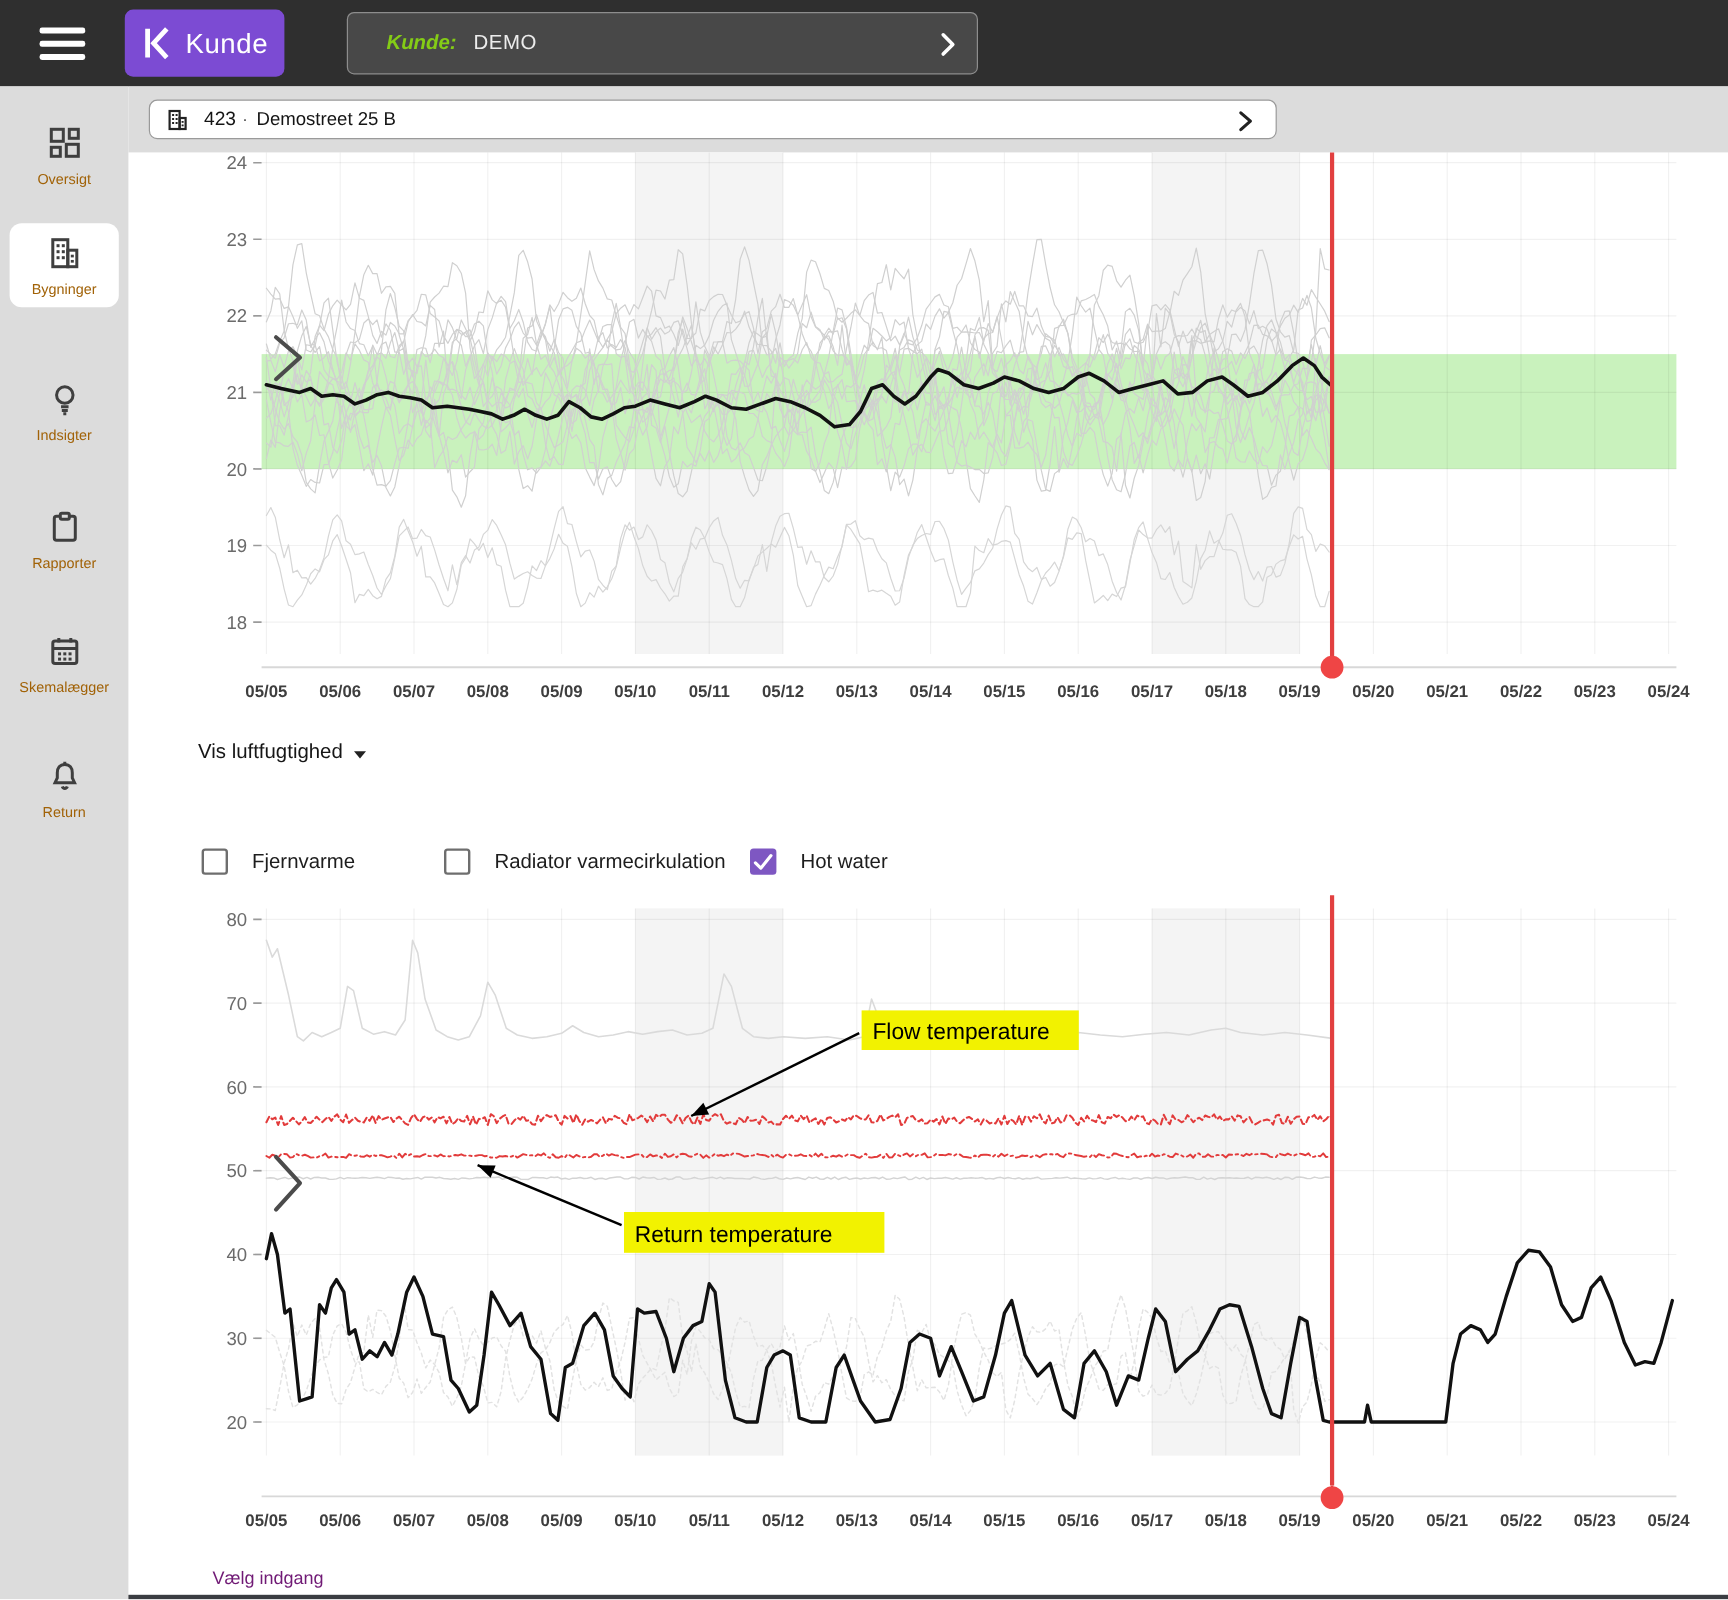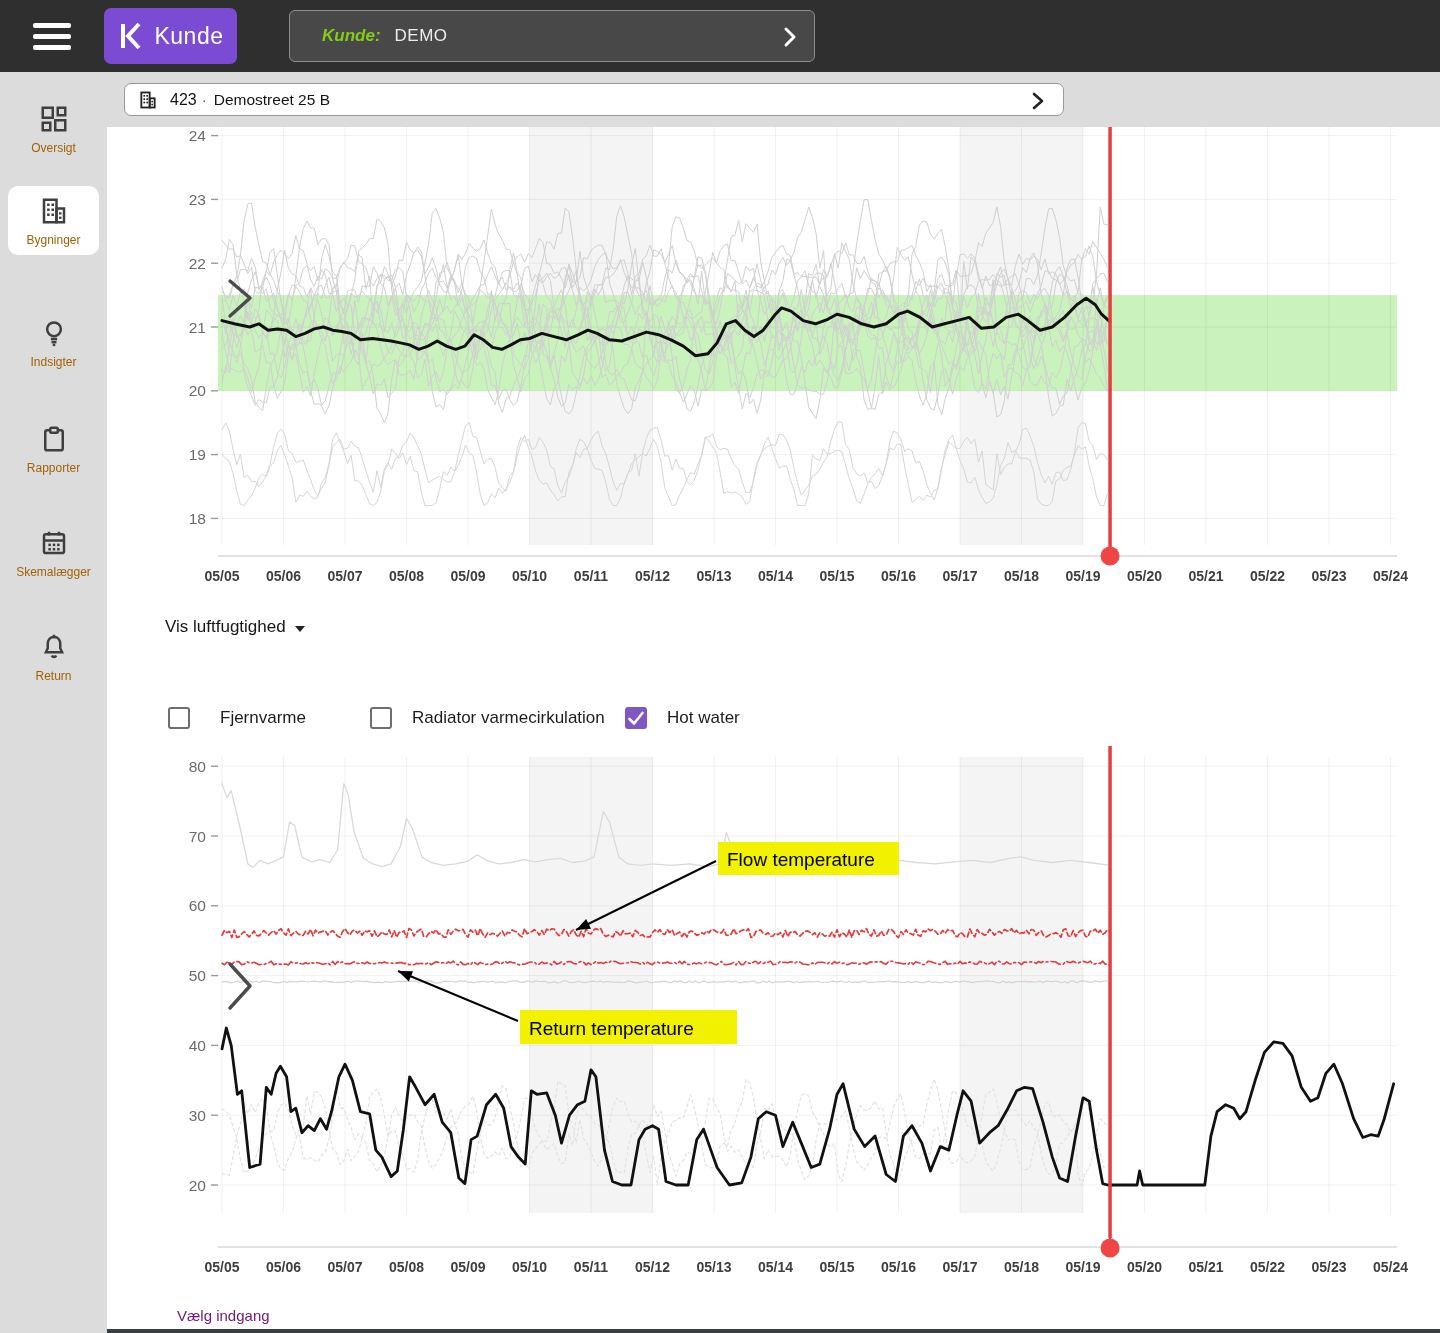--- a/index.html
+++ b/index.html
@@ -261,21 +261,21 @@
       <line x1="1110.06" y1="547" x2="1110.06" y2="556" stroke="#e24040" stroke-width="2"></line>
       <circle cx="1110.06" cy="556" r="9.5" fill="#ef4545"></circle>
       <polyline points="230,281 250,298 230,316" fill="none" stroke="#4b4b4b" stroke-width="3.4" stroke-linecap="round" stroke-linejoin="round"></polyline>
     </svg>
 
   <div class="humidity">
     <span>Vis luftfugtighed</span>
     <span class="caret"></span>
   </div>
 
-  <div class="cb-item" style="left:168px;gap:10px;">
+  <div class="cb-item" style="left:168px;">
     <span class="cb"></span>
     <span class="cb-lbl">Fjernvarme</span>
   </div>
   <div class="cb-item" style="left:337px;padding-left:33px;">
     <span class="cb"></span>
     <span class="cb-lbl">Radiator varmecirkulation</span>
   </div>
   <div class="cb-item" style="left:625px;">
     <span class="cb checked" style="background: rgb(126, 87, 194);">
         <svg viewBox="0 0 22 22">

